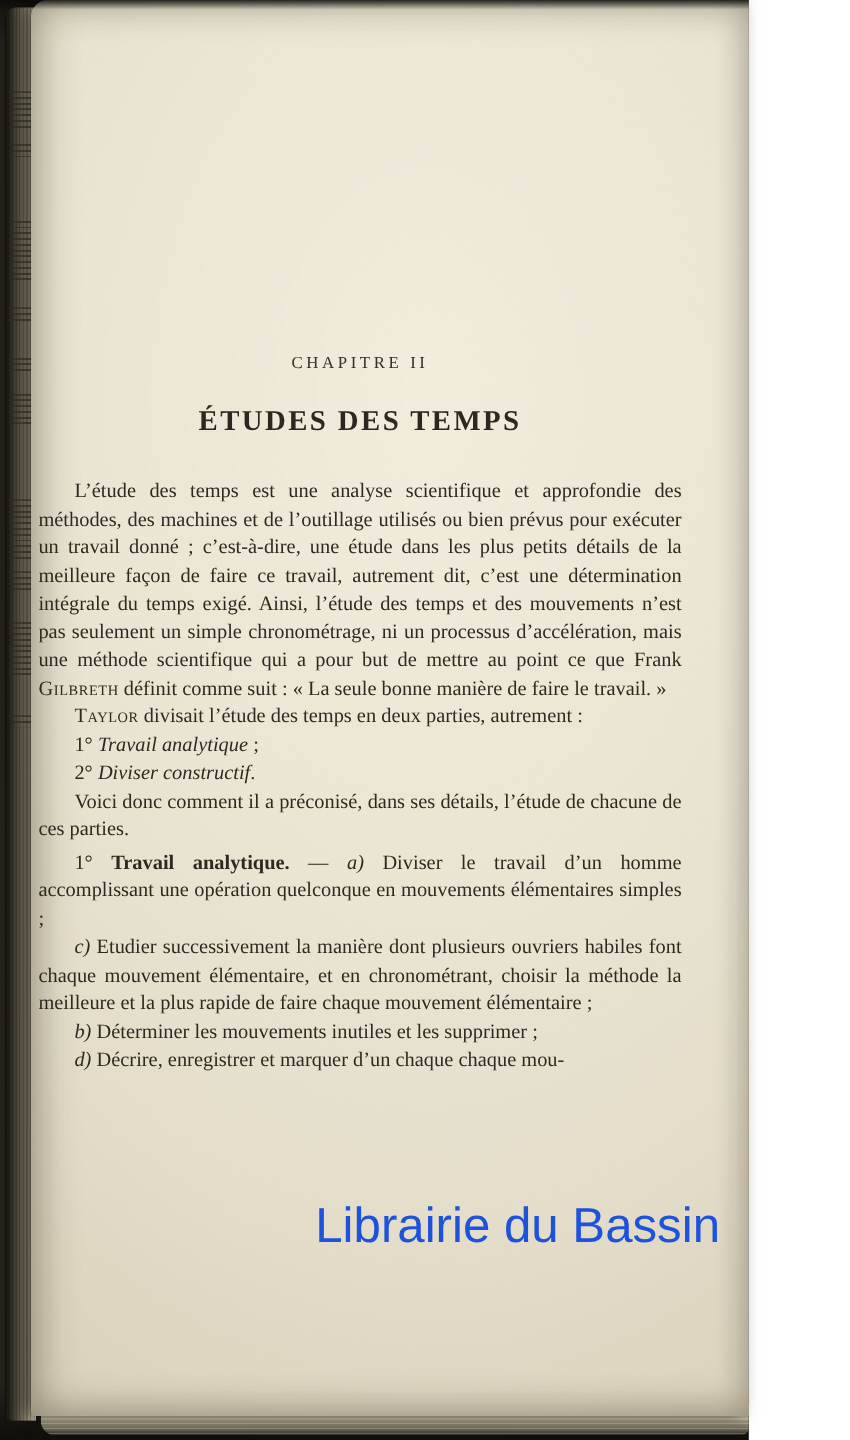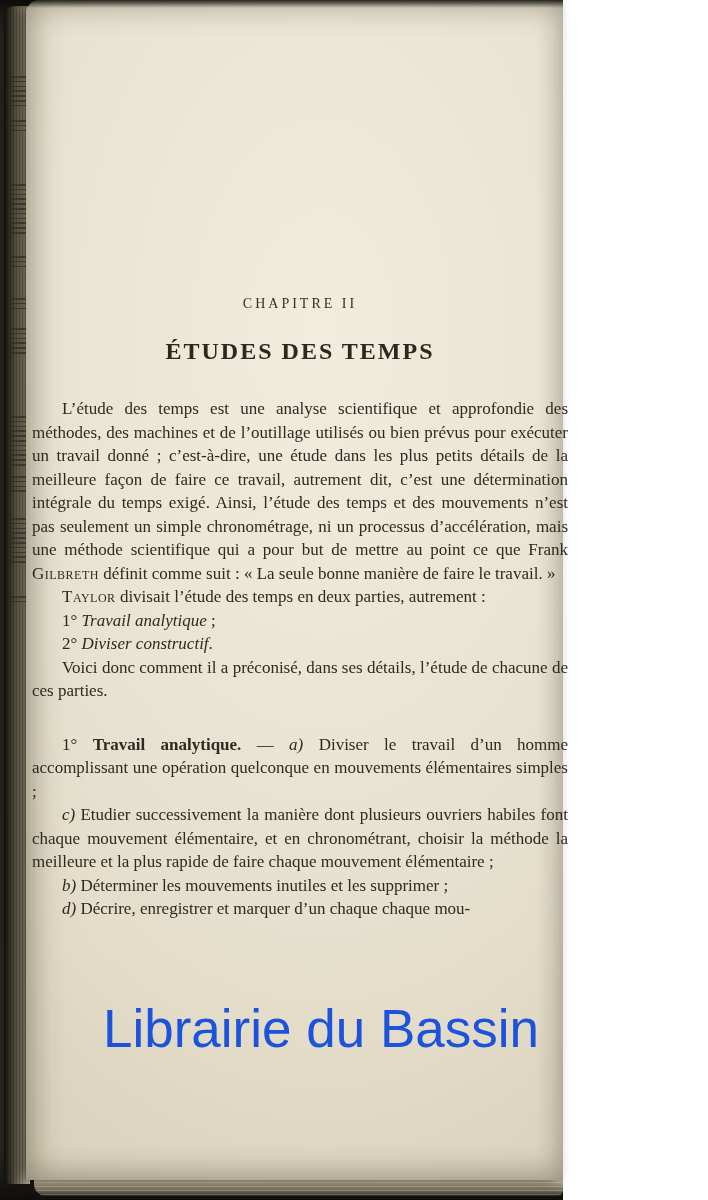--- a/index.html
+++ b/index.html
@@ -3,21 +3,21 @@
 <meta charset="utf-8">
 <style>
   html, body {
     margin: 0; padding: 0;
     width: 708px; height: 1200px;
     overflow: hidden;
     font-family: "Liberation Serif", "DejaVu Serif", serif;
   }
   .photo {
     position: relative;
-    width: 563px; height: 1200px;
+    width: 624px; height: 1200px;
     background: linear-gradient(180deg, #15130e 0%, #23201a 3%, #26231c 96%, #0f0e0a 100%);
   }
   
   .edges-left {
     position: absolute; left: 4px; top: 6px; bottom: 16px; width: 26px;
     border-radius: 10px 0 0 6px;
     background:
       repeating-linear-gradient(90deg, rgba(0,0,0,.18) 0 1px, rgba(0,0,0,0) 1px 3px),
       linear-gradient(90deg, #11100d 0%, #3f3a2f 28%, #7d7560 58%, #b3aa8f 84%, #cfc7ac 100%);
   }
@@ -72,29 +72,29 @@
     text-align: center; font-size: 14px; letter-spacing: 3px;
     color: #34302a; margin: 0 0 24px 0;
   }
   .title {
     text-align: center; font-size: 24px; font-weight: 700; letter-spacing: 2px;
     color: #2c2820; margin: 0 0 34px 0;
   }
   p { margin: 0; }
   .para   { text-indent: 30px; }
   .item   { text-indent: 30px; }
-  .section{ margin-top: 30px; }
+  .section{ margin-top: 4px; }
   .sc { font-variant: small-caps; letter-spacing: .5px; }
   .it { font-style: italic; font-weight: inherit; }
   .bd { font-weight: 700; font-style: normal; }
   
   .watermark {
     position: absolute; top: 998px; right: 24px;
     font-family: "Liberation Sans", "DejaVu Sans", sans-serif;
-    font-size: 53px; font-weight: 400; color: #1d52dd;
+    font-size: 41px; font-weight: 400; color: #1d52dd;
     white-space: nowrap;
   }
 </style>
 </head>
 <body>
 
 <div class="photo">
 
   <div class="edges-left">
     <i class="ghost g1"></i>

